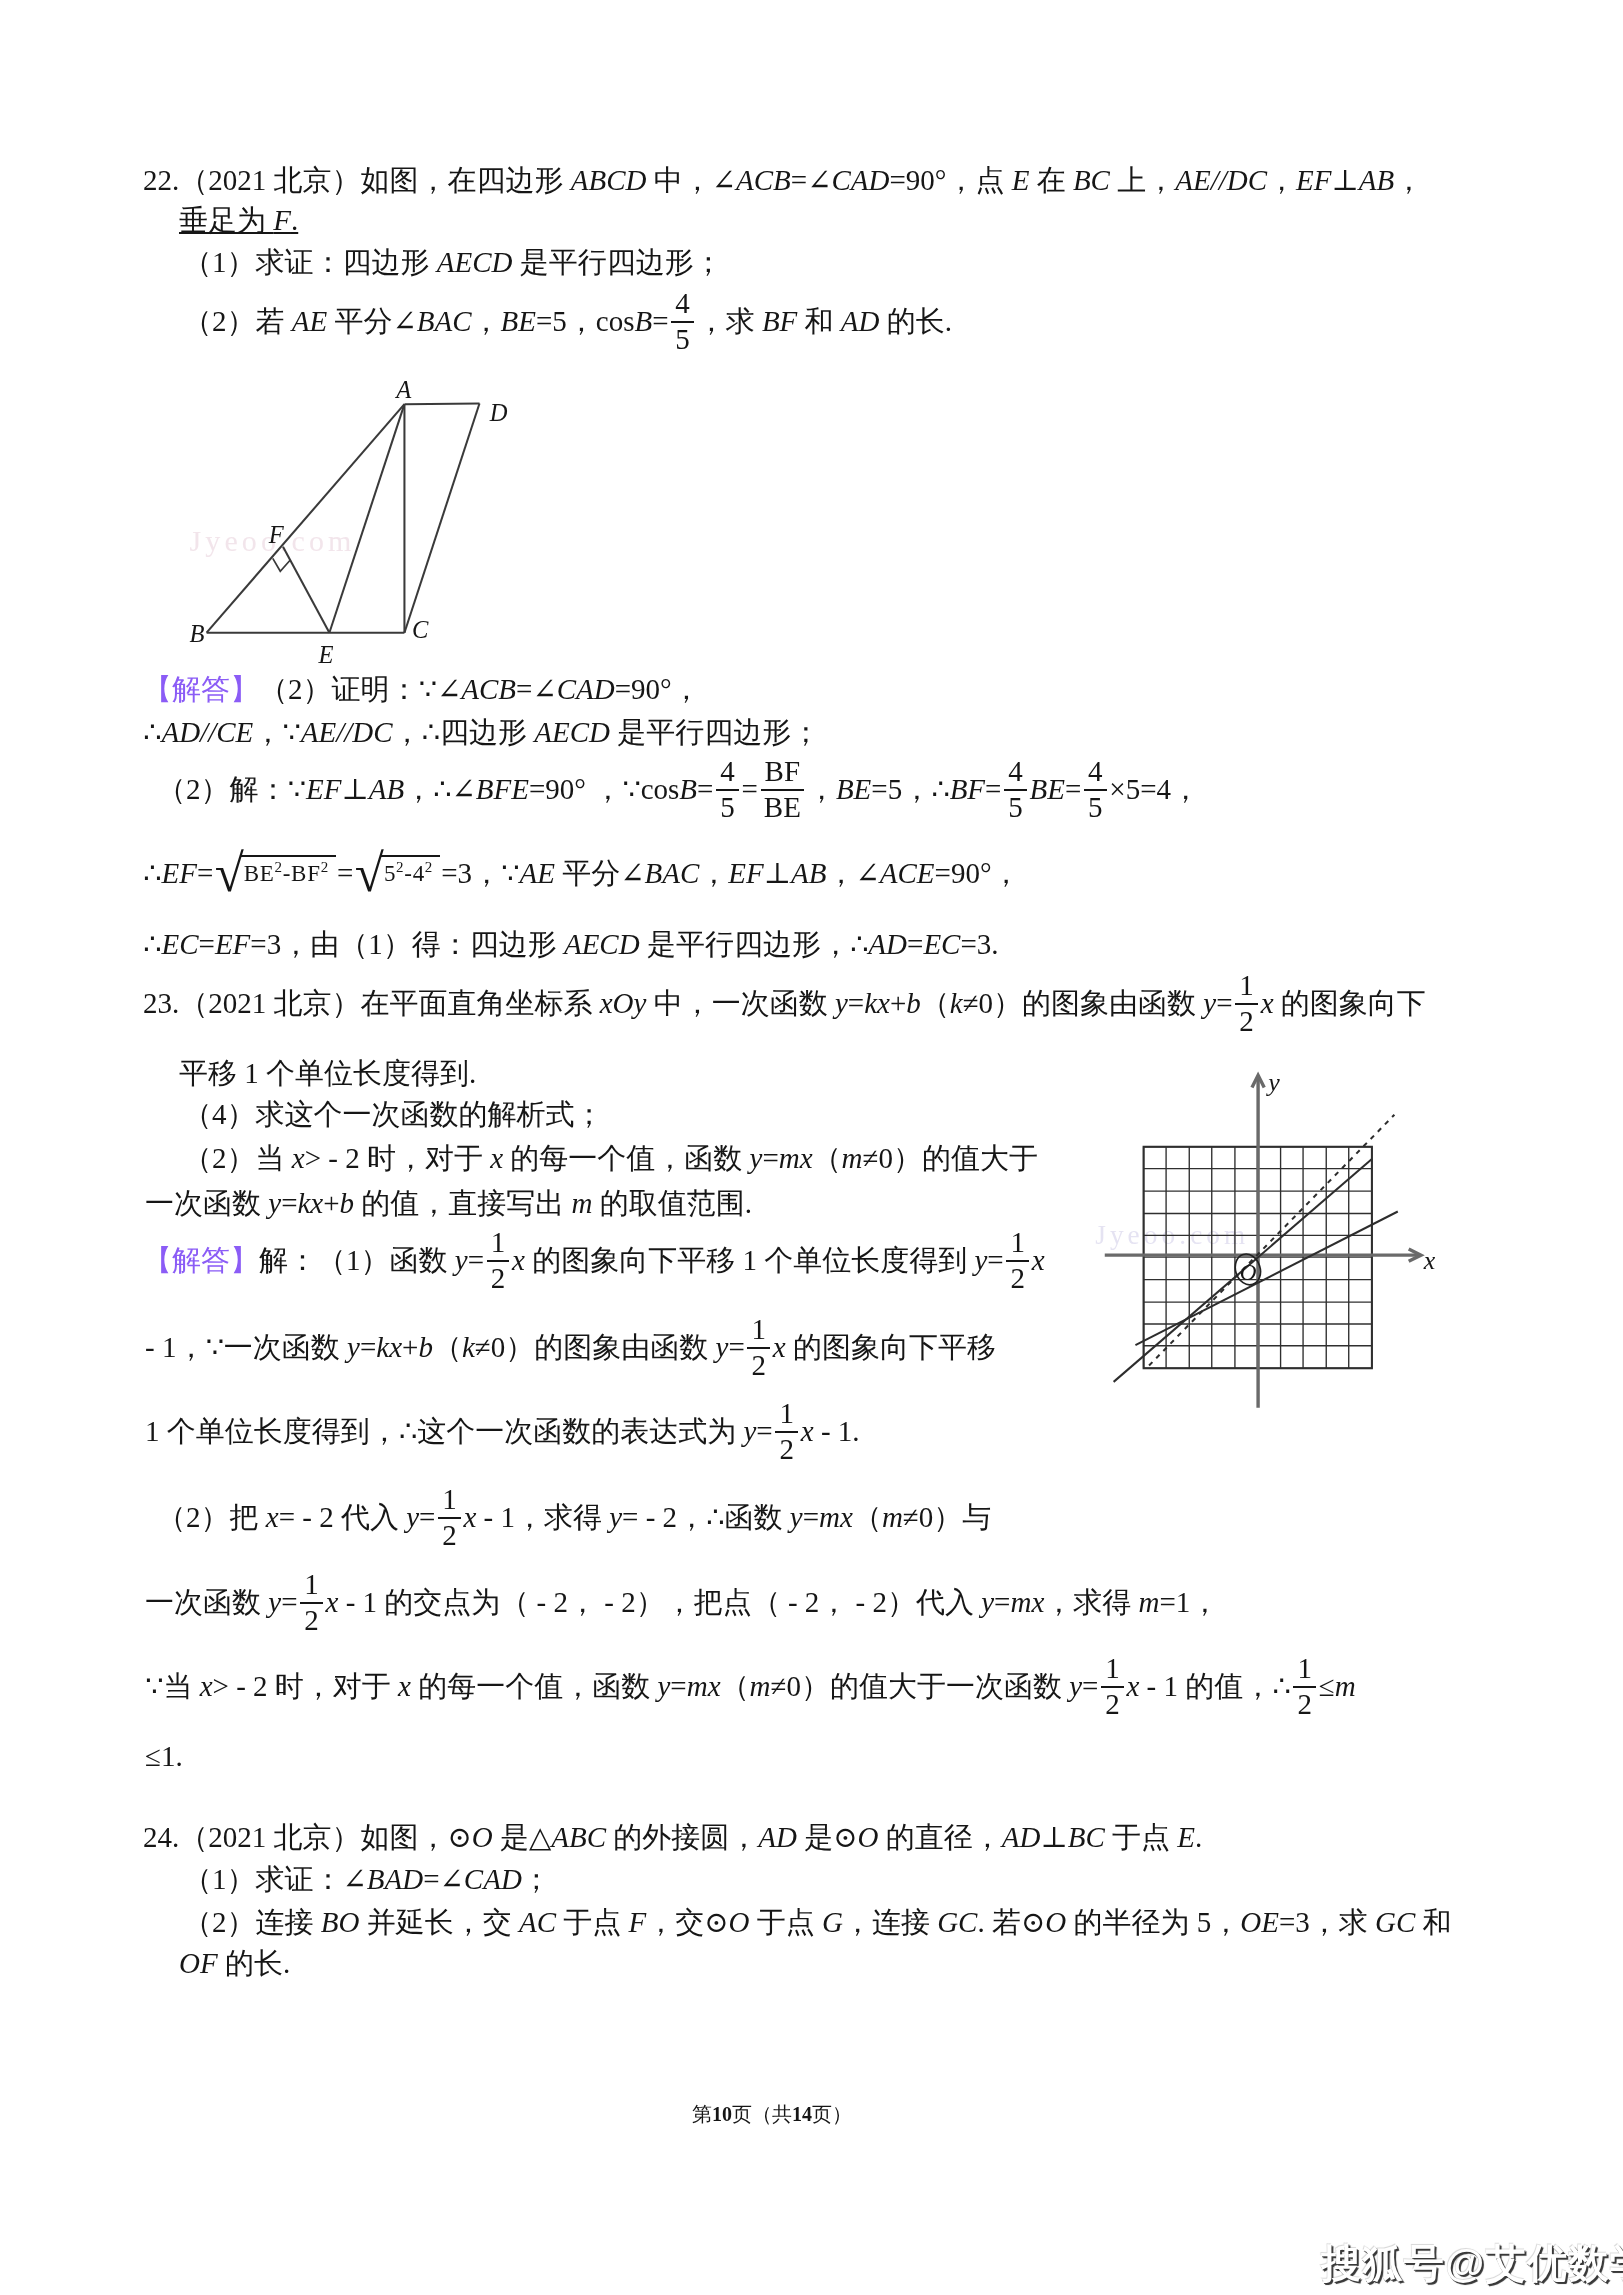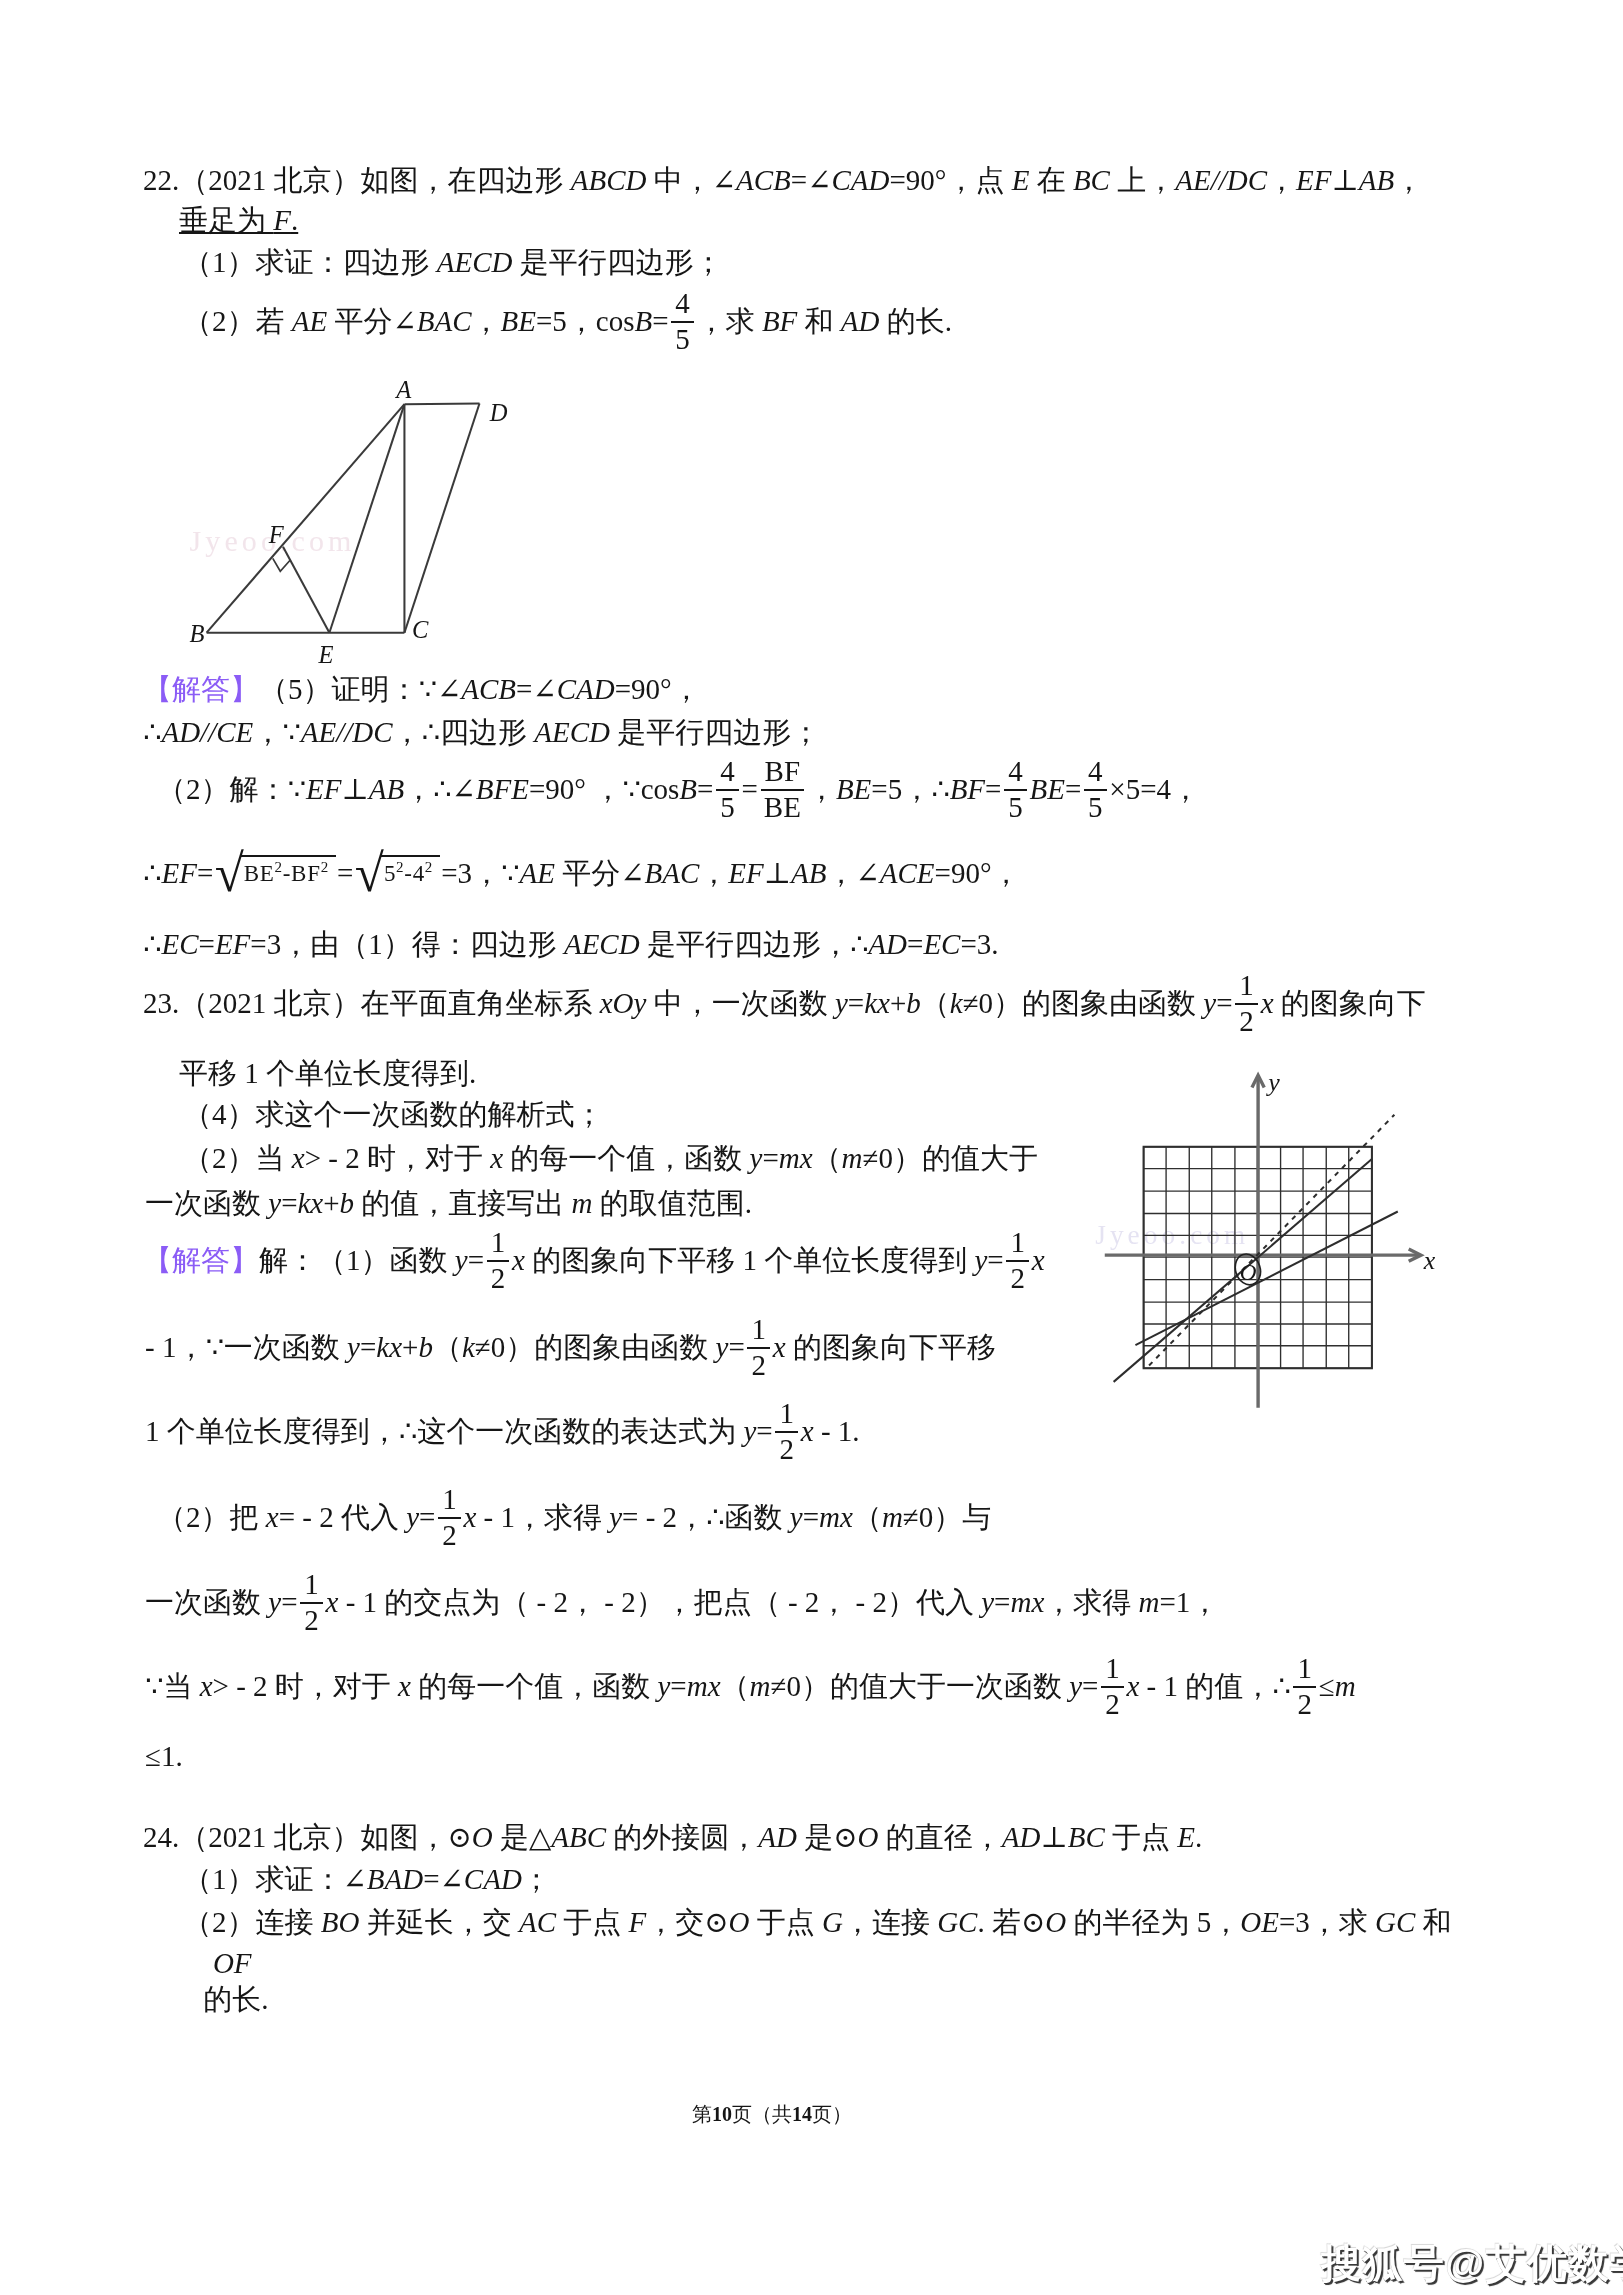--- a/index.html
+++ b/index.html
@@ -93,21 +93,21 @@
         <span class="den"><span class="t">5</span></span>
       </span>
       <span class="t">，求&nbsp;</span>
       <span class="it">BF</span>
       <span class="t">&nbsp;和&nbsp;</span>
       <span class="it">AD</span>
       <span class="t">&nbsp;的长.</span>
     </div>
     <div class="line" style="top: 671px; left: 143px;">
       <span class="ans">【解答】</span>
-      <span class="t">（5）证明：∵∠</span>
+      <span class="t">（2）证明：∵∠</span>
       <span class="it">ACB</span>
       <span class="t">=∠</span>
       <span class="it">CAD</span>
       <span class="t">=90°，</span>
     </div>
     <div class="line" style="top: 714px; left: 143px;">
       <span class="t">∴</span>
       <span class="it">AD//CE</span>
       <span class="t">，∵</span>
       <span class="it">AE//DC</span>
@@ -395,21 +395,21 @@
       <span class="t">，连接&nbsp;</span>
       <span class="it">GC</span>
       <span class="t">.&nbsp;若⊙</span>
       <span class="it">O</span>
       <span class="t">&nbsp;的半径为&nbsp;5，</span>
       <span class="it">OE</span>
       <span class="t">=3，求&nbsp;</span>
       <span class="it">GC</span>
       <span class="t">&nbsp;和</span>
     </div>
-    <div class="line" style="top: 1945px; left: 196px; flex-direction: column;">
+    <div class="line" style="top: 1945px; left: 179px;">
       <span class="it">OF</span>
       <span class="t">&nbsp;的长.</span>
     </div>
   </div>
 
 <svg class="fig" style="left:184px;top:368px;" width="505" height="307" viewBox="0 0 740 450">
   <text x="8" y="268" font-size="44" letter-spacing="6" fill="rgba(226,198,210,0.45)">Jyeoo.com</text>
   <g stroke="#3a3a3a" stroke-width="3" fill="none">
     <line x1="33" y1="388" x2="323" y2="53"></line>
     <line x1="33" y1="388" x2="323" y2="388"></line>

